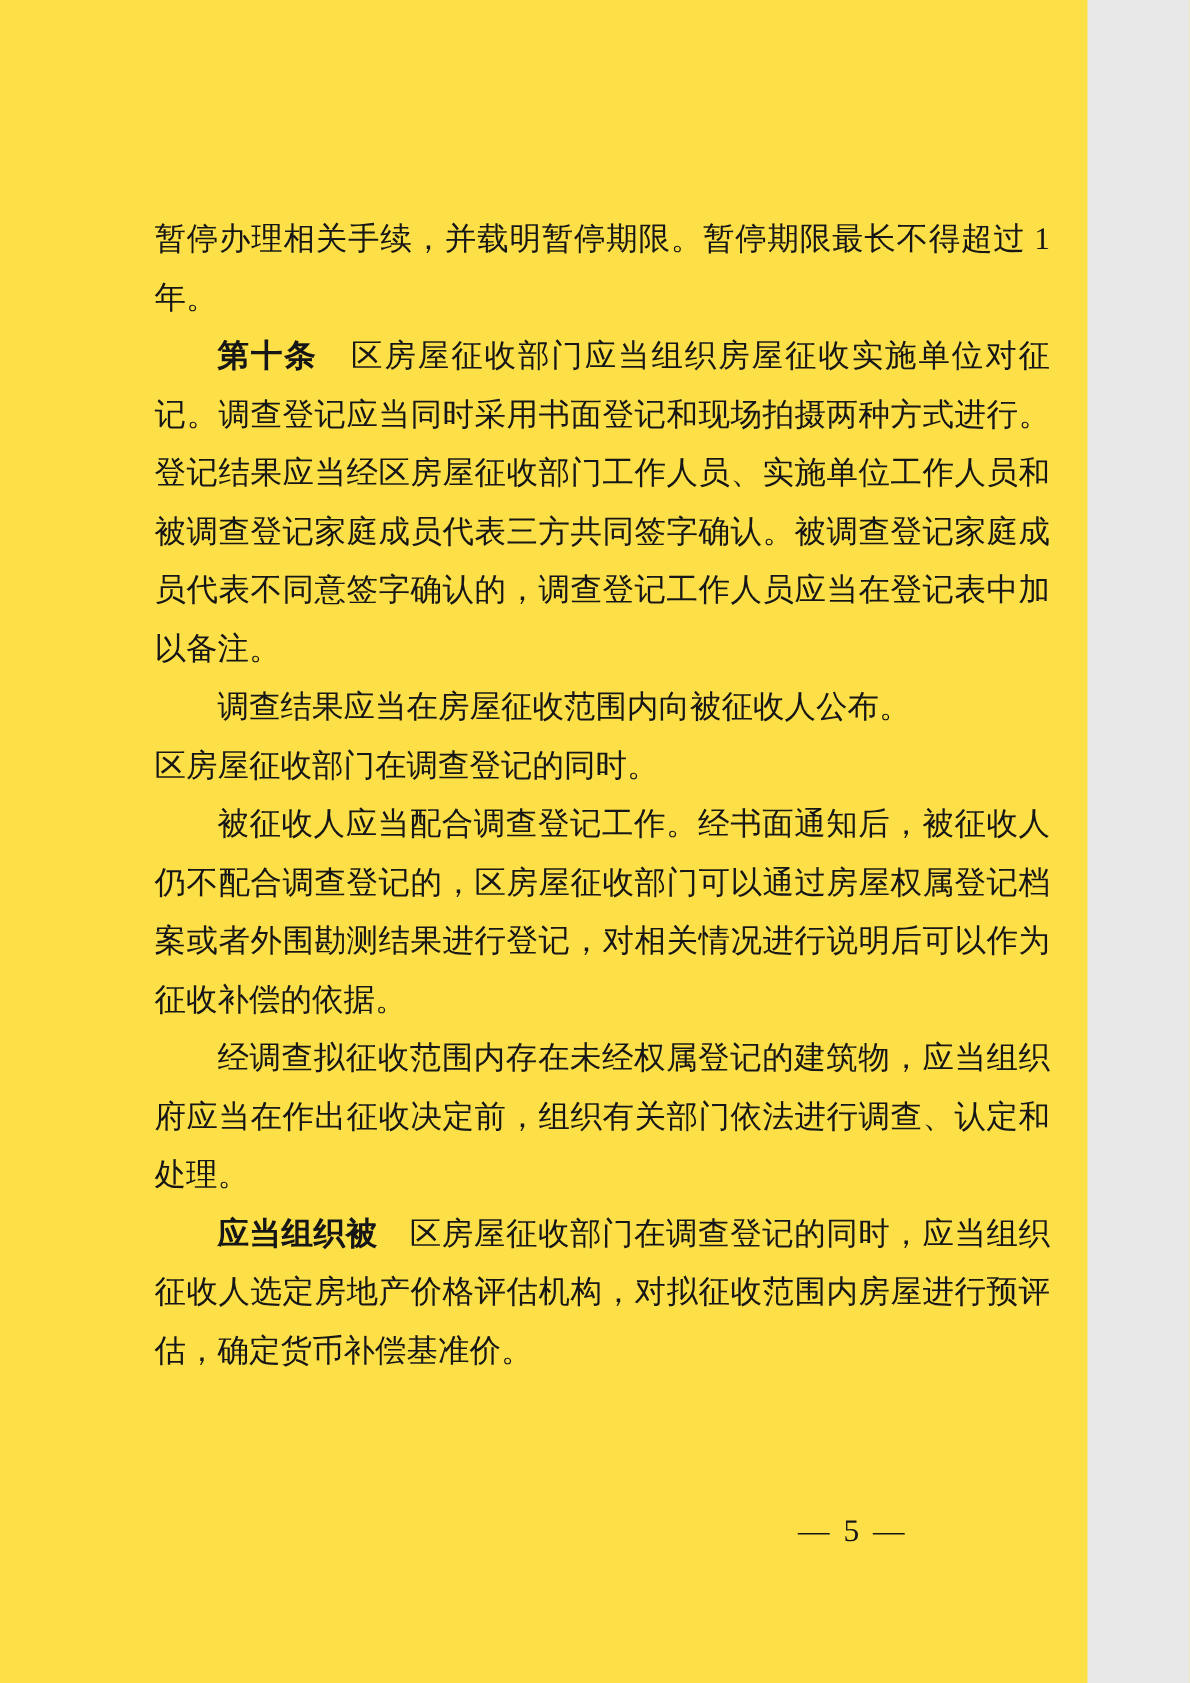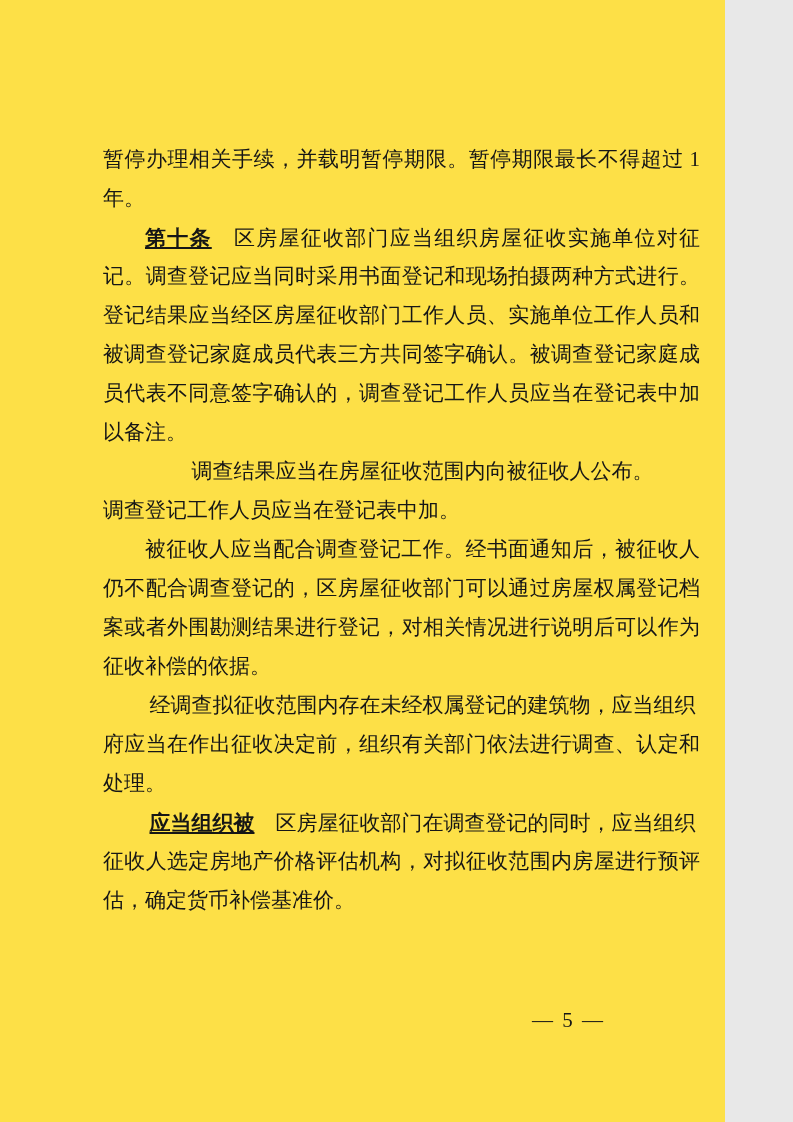--- a/index.html
+++ b/index.html
@@ -31,26 +31,24 @@
   }
   .line.justify {
     white-space: normal;
     text-align: justify;
     text-align-last: justify;
     text-justify: inter-character;
     overflow: hidden;
   }
   .line.indent {
     text-indent: 42px;
-    text-align: center;
   }
   .line strong {
     font-weight: 700;
     font-family: "Liberation Sans", "DejaVu Sans", sans-serif;
-    text-decoration: underline;
   }
   .page-number {
     position: absolute;
     top: 1001px;
     left: 0;
     right: 120px;
     text-align: right;
     font-size: 21px;
     line-height: 39px;
     letter-spacing: 2px;
@@ -64,21 +62,21 @@
   <div class="text-block">
       <div class="line justify">暂停办理相关手续，并载明暂停期限。暂停期限最长不得超过 1</div>
       <div class="line">年。</div>
       <div class="line justify indent"><strong>第十条</strong>　区房屋征收部门应当组织房屋征收实施单位对征</div>
       <div class="line justify">记。调查登记应当同时采用书面登记和现场拍摄两种方式进行。</div>
       <div class="line justify">登记结果应当经区房屋征收部门工作人员、实施单位工作人员和</div>
       <div class="line justify">被调查登记家庭成员代表三方共同签字确认。被调查登记家庭成</div>
       <div class="line justify">员代表不同意签字确认的，调查登记工作人员应当在登记表中加</div>
       <div class="line">以备注。</div>
       <div class="line indent">调查结果应当在房屋征收范围内向被征收人公布。</div>
-      <div class="line">调查登记工作人员应当在登记表中加。</div>
+      <div class="line">区房屋征收部门在调查登记的同时。</div>
       <div class="line justify indent">被征收人应当配合调查登记工作。经书面通知后，被征收人</div>
       <div class="line justify">仍不配合调查登记的，区房屋征收部门可以通过房屋权属登记档</div>
       <div class="line justify">案或者外围勘测结果进行登记，对相关情况进行说明后可以作为</div>
       <div class="line">征收补偿的依据。</div>
       <div class="line justify indent">经调查拟征收范围内存在未经权属登记的建筑物，应当组织被</div>
       <div class="line justify">府应当在作出征收决定前，组织有关部门依法进行调查、认定和</div>
       <div class="line">处理。</div>
       <div class="line justify indent"><strong>应当组织被</strong>　区房屋征收部门在调查登记的同时，应当组织被</div>
       <div class="line justify">征收人选定房地产价格评估机构，对拟征收范围内房屋进行预评</div>
       <div class="line">估，确定货币补偿基准价。</div>

